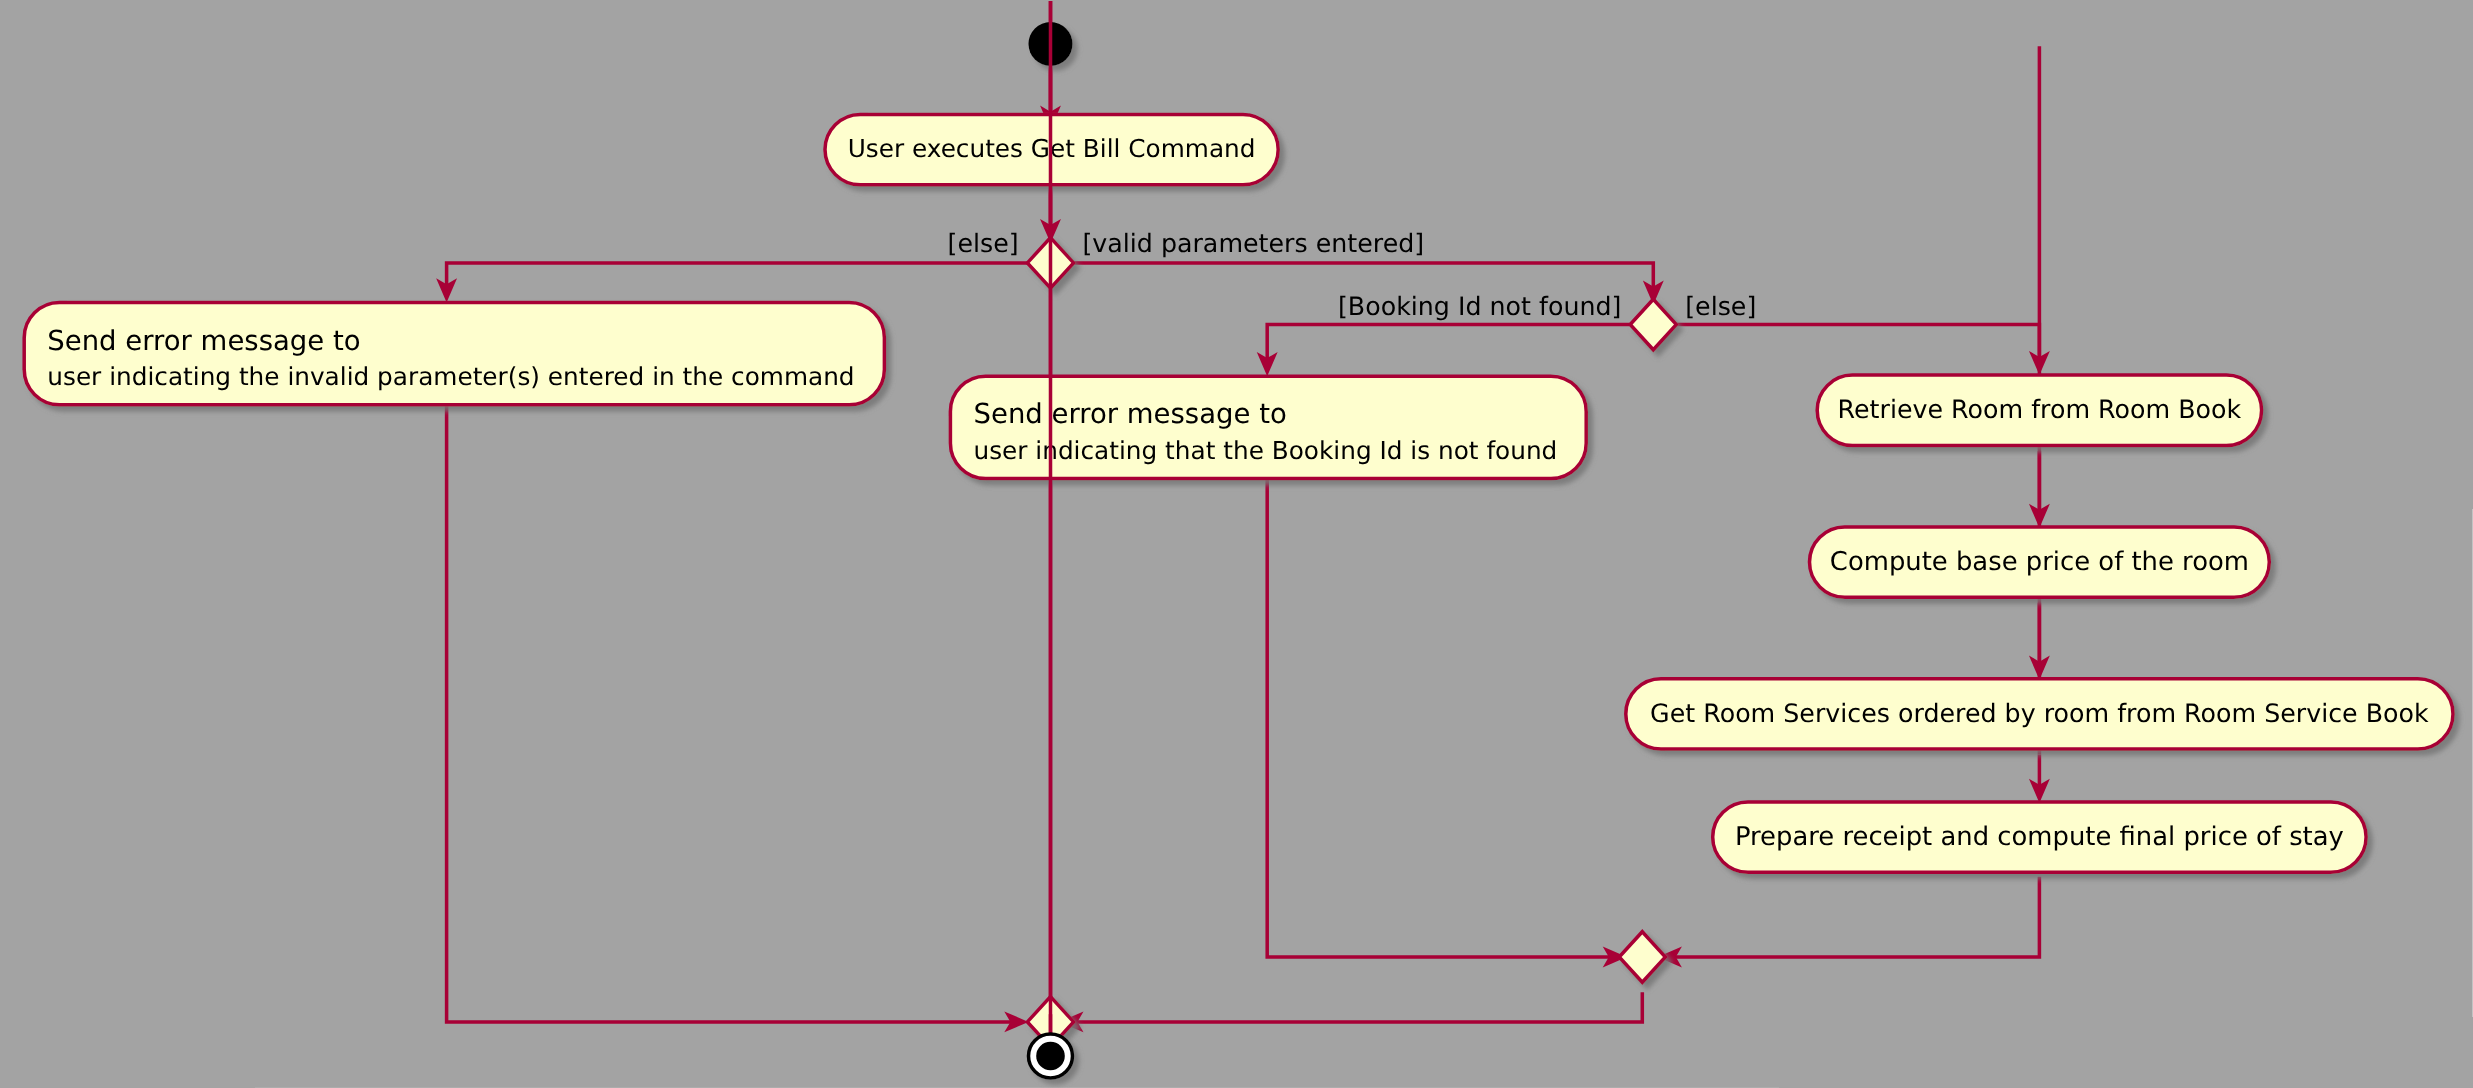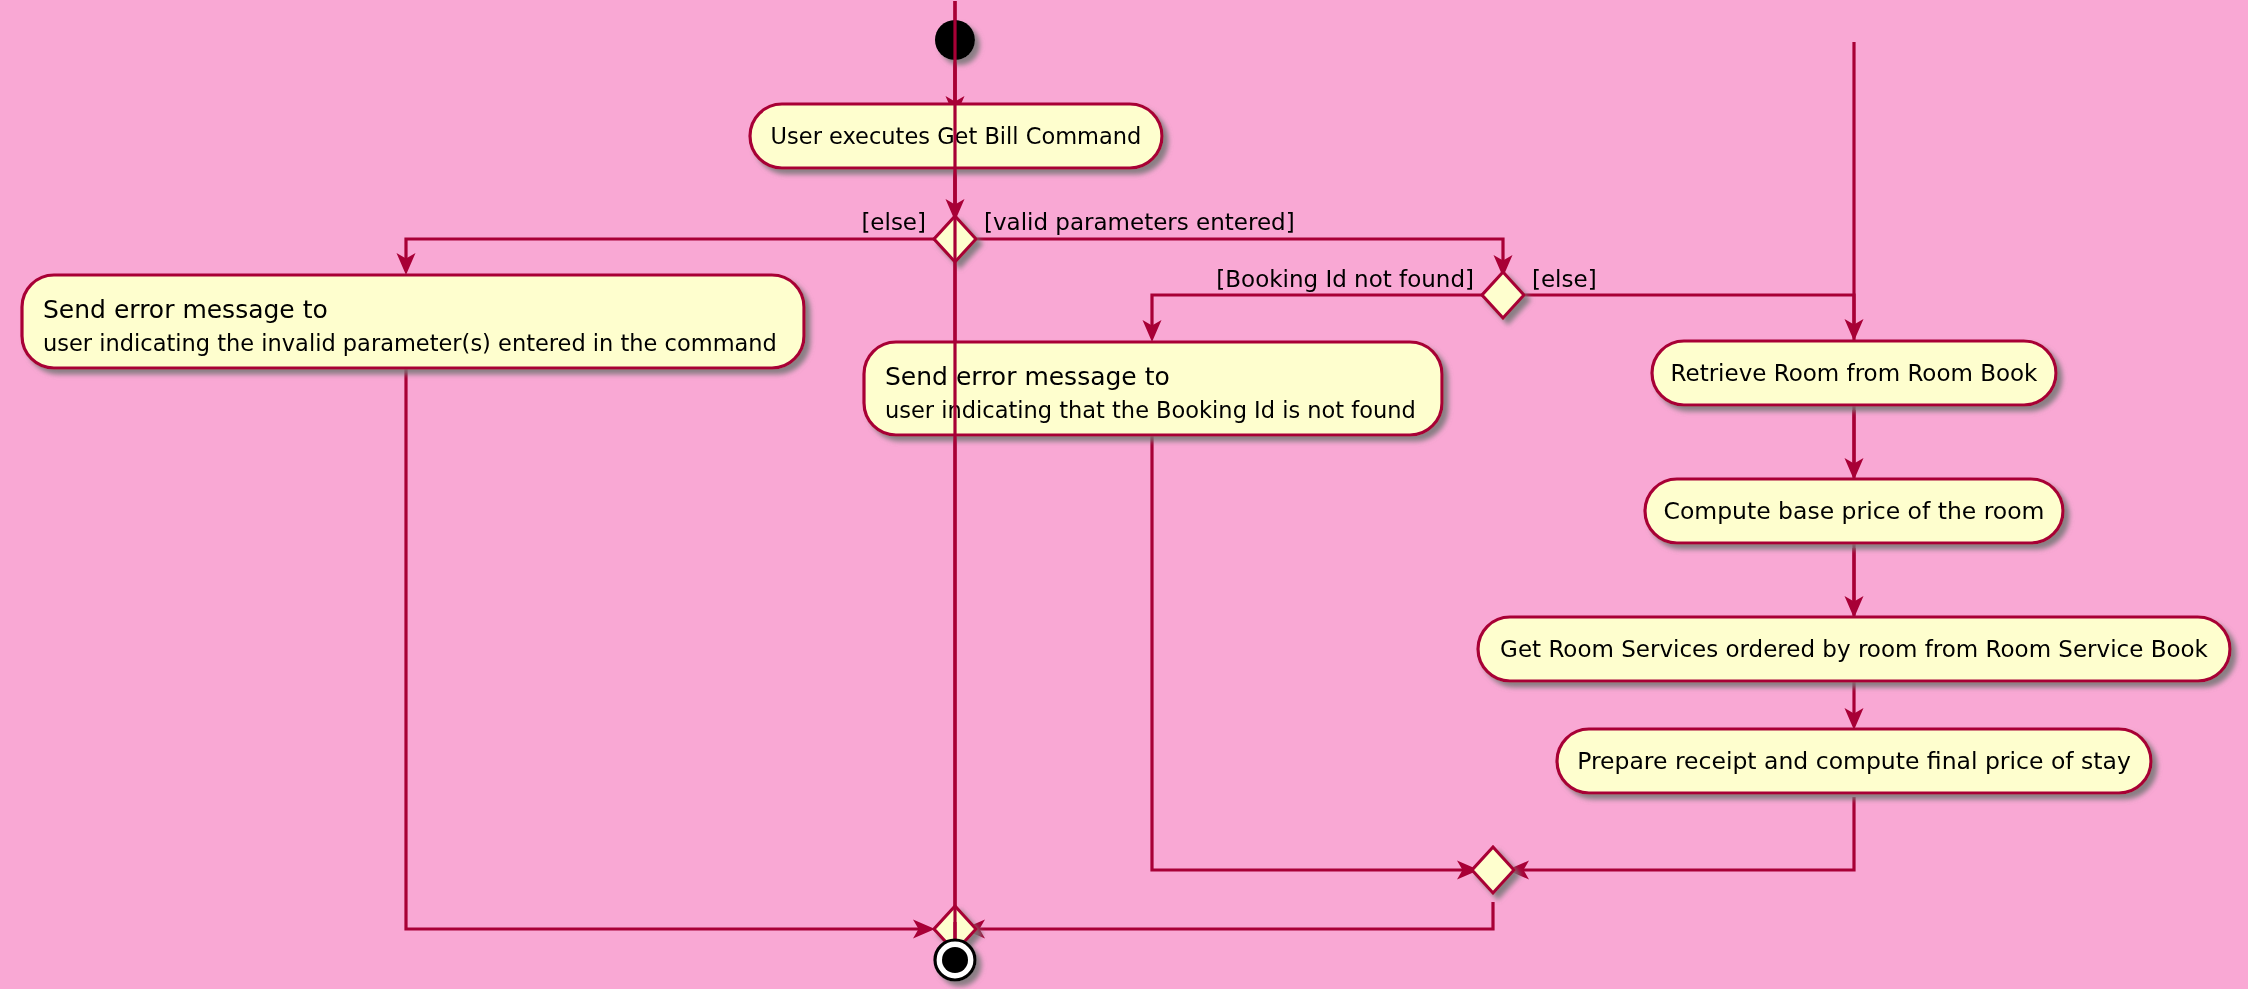--- a/index.html
+++ b/index.html
@@ -63,21 +63,21 @@
   .end-node-outer {
     fill: #FFFFFF;
     stroke: #000000;
     stroke-width: 3.2;
   }
   .end-node-inner {
     fill: #000000;
     stroke: none;
   }
 </style>
-<style>.node-shape,.diamond-shape{fill:#FEFECE;stroke:#A80036;}.edge-line{stroke:#A80036;}.arrow-head{fill:#A80036;}.node-label,.guard-label{fill:#000000;}#diagram-root{background:#f9a8d4;}</style></head>
+<style>.node-shape,.diamond-shape{fill:#FEFECE;stroke:#A80036;}.edge-line{stroke:#A80036;}.arrow-head{fill:#A80036;}.node-label,.guard-label{fill:#000000;}#diagram-root{background:#a3a3a3;}</style></head>
 <body>
 
 <div id="diagram-root">
   <svg id="activity-diagram" viewBox="0 0 2248 989" xmlns="http://www.w3.org/2000/svg">
 
     <defs>
       <filter id="plantuml-shadow" x="-30%" y="-30%" width="180%" height="190%">
         <feGaussianBlur in="SourceAlpha" stdDeviation="2.6"></feGaussianBlur>
         <feOffset dx="4.5" dy="4.5" result="blurred"></feOffset>
         <feFlood flood-color="#767676" flood-opacity="0.85"></feFlood>

